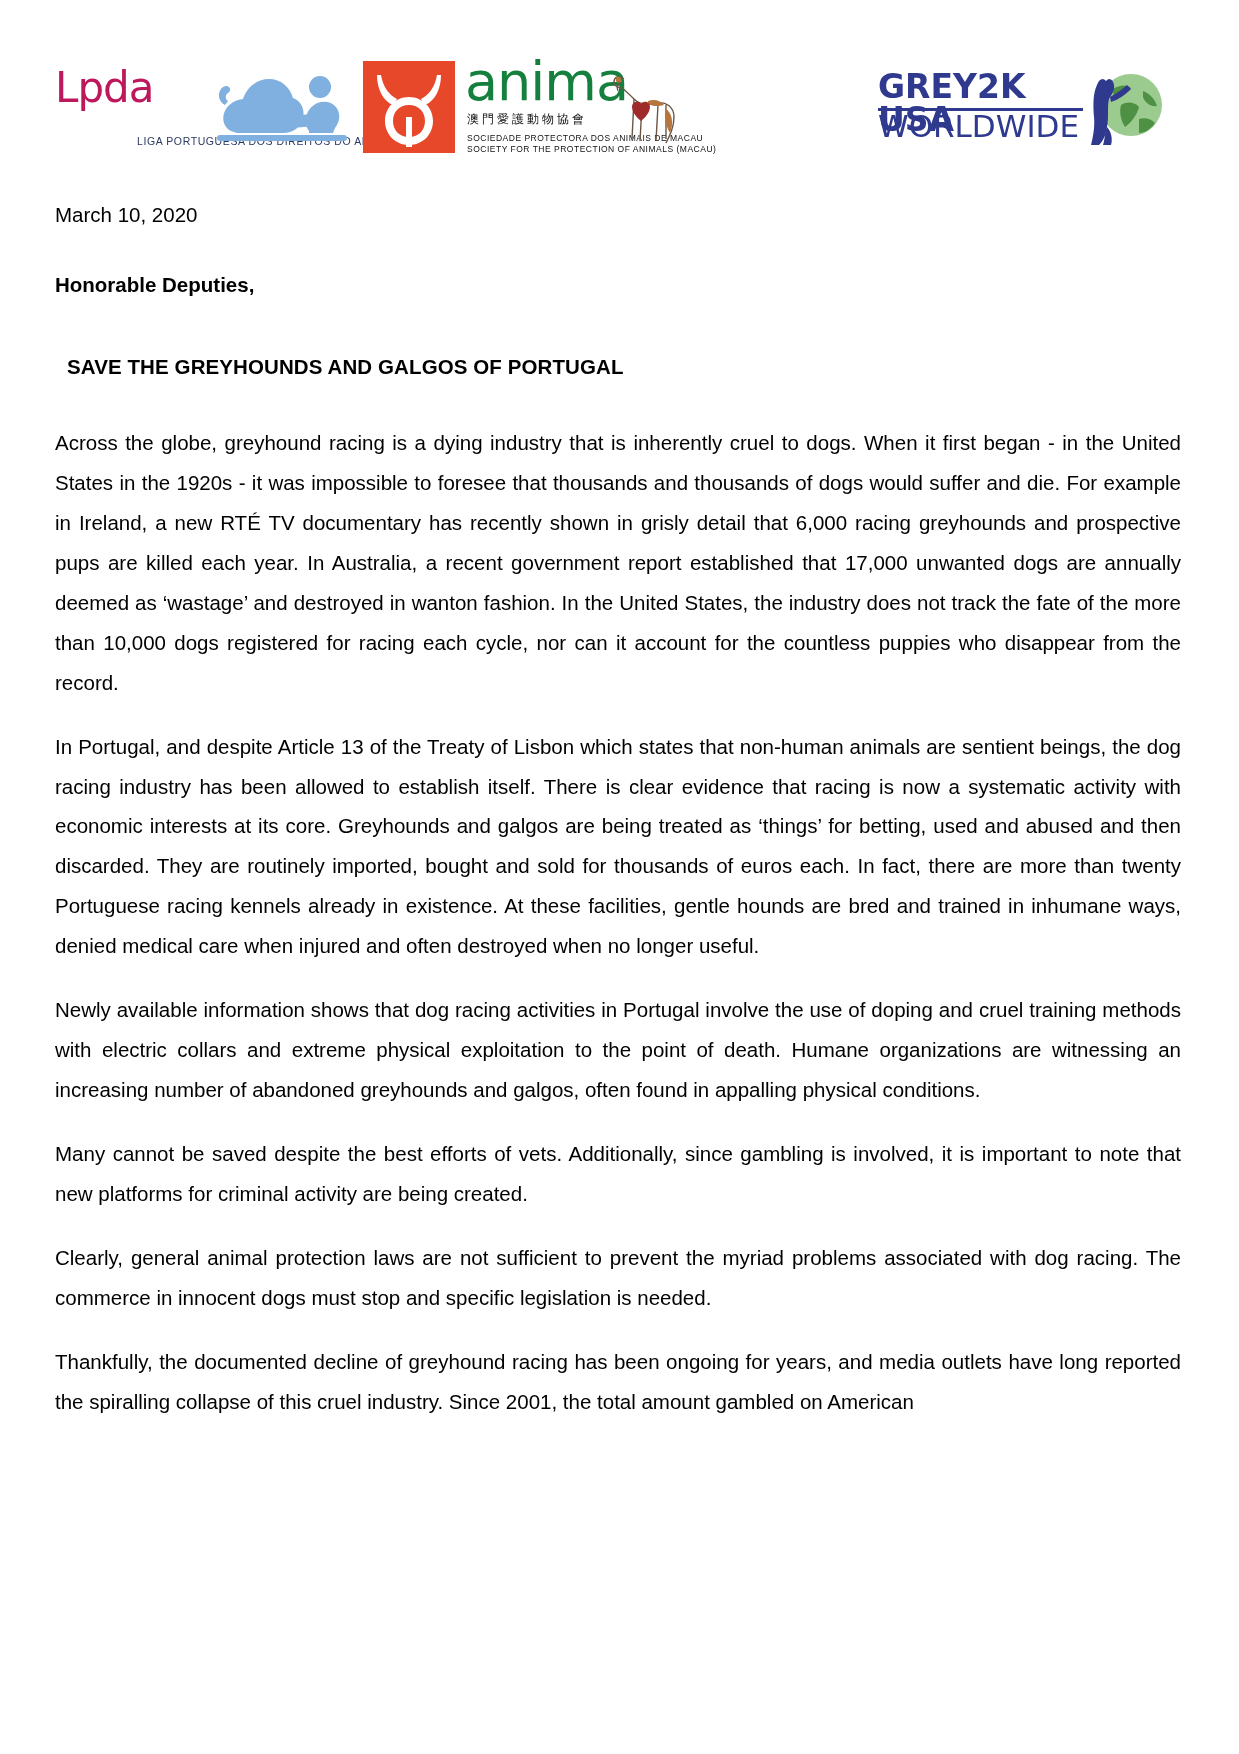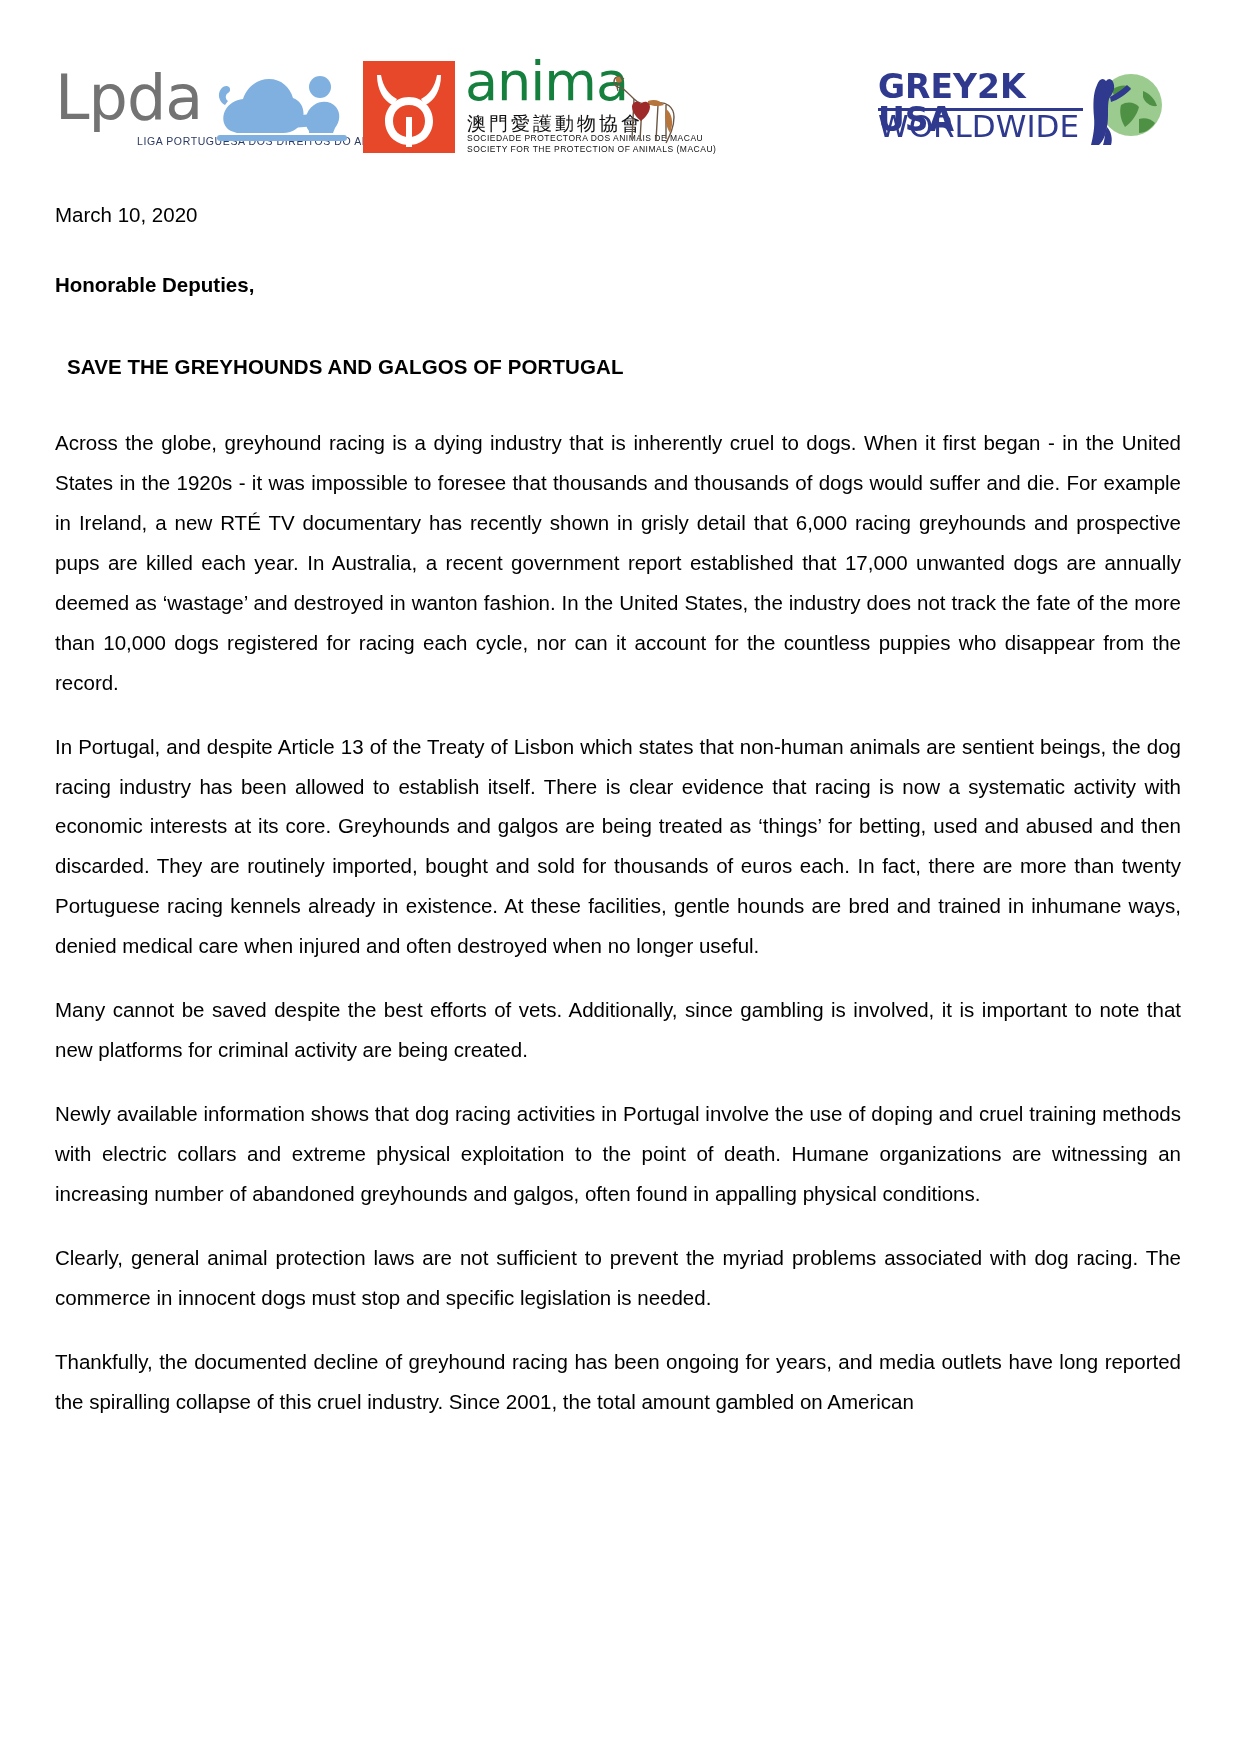--- a/index.html
+++ b/index.html
@@ -32,24 +32,24 @@
     gap: 0px;
   }
   .logo-block { position: relative; flex: none; height: 100%; display: flex; align-items: center; }
 
   
   .lpda { width: 300px; }
   .lpda-inner { position: relative; width: 300px; height: 92px; }
   .lpda-word {
     position: absolute; left: 0; top: 6px;
     font-family: "DejaVu Sans", sans-serif;
-    font-size: 62px;
+    font-size: 42px;
     font-weight: 400;
     letter-spacing: -1px;
-    color: #737373;
+    color: #be185d;
     line-height: 1;
   }
   .lpda-sub {
     position: absolute; left: 82px; top: 74px;
     font-family: "Liberation Sans", sans-serif;
     font-size: 10.5px;
     letter-spacing: 0.6px;
     color: #2b3a63;
     white-space: nowrap;
   }
@@ -66,21 +66,21 @@
   .anima-text { position: relative; width: 250px; height: 96px; margin-left: 10px; }
   .anima-word {
     position: absolute; left: 0; top: -4px;
     font-family: "DejaVu Sans", sans-serif;
     font-size: 54px; font-weight: 400; color: #15803d;
     letter-spacing: -1px; line-height: 1;
   }
   .anima-cjk {
     position: absolute; left: 2px; top: 52px;
     font-family: "DejaVu Sans", sans-serif;
-    font-size: 19px; letter-spacing: 3px; color: #111;
+    font-size: 12px; letter-spacing: 3px; color: #111;
     white-space: nowrap;
   }
   .anima-l1 {
     position: absolute; left: 2px; top: 74px;
     font-size: 8.5px; letter-spacing: 0.5px; color: #111; white-space: nowrap;
   }
   .anima-l2 {
     position: absolute; left: 2px; top: 85px;
     font-size: 8.5px; letter-spacing: 0.5px; color: #111; white-space: nowrap;
   }
@@ -245,20 +245,20 @@
   <div class="body-area">
 
     <div class="line-date">March 10, 2020</div>
 
     <div class="salutation">Honorable Deputies,</div>
 
     <div class="doc-title">SAVE THE GREYHOUNDS AND GALGOS OF PORTUGAL</div>
 
     <p class="para">Across the globe, greyhound racing is a dying industry that is inherently cruel to dogs. When it first began - in the United States in the 1920s - it was impossible to foresee that thousands and thousands of dogs would suffer and die. For example in Ireland, a new RTÉ TV documentary has recently shown in grisly detail that 6,000 racing greyhounds and prospective pups are killed each year. In Australia, a recent government report established that 17,000 unwanted dogs are annually deemed as ‘wastage’ and destroyed in wanton fashion. In the United States, the industry does not track the fate of the more than 10,000 dogs registered for racing each cycle, nor can it account for the countless puppies who disappear from the record.</p>
     <p class="para">In Portugal, and despite Article 13 of the Treaty of Lisbon which states that non-human animals are sentient beings, the dog racing industry has been allowed to establish itself. There is clear evidence that racing is now a systematic activity with economic interests at its core. Greyhounds and galgos are being treated as ‘things’ for betting, used and abused and then discarded. They are routinely imported, bought and sold for thousands of euros each. In fact, there are more than twenty Portuguese racing kennels already in existence. At these facilities, gentle hounds are bred and trained in inhumane ways, denied medical care when injured and often destroyed when no longer useful.</p>
+    <p class="para">Newly available information shows that dog racing activities in Portugal involve the use of doping and cruel training methods with electric collars and extreme physical exploitation to the point of death. Humane organizations are witnessing an increasing number of abandoned greyhounds and galgos, often found in appalling physical conditions.</p>
     <p class="para">Many cannot be saved despite the best efforts of vets. Additionally, since gambling is involved, it is important to note that new platforms for criminal activity are being created.</p>
-    <p class="para">Newly available information shows that dog racing activities in Portugal involve the use of doping and cruel training methods with electric collars and extreme physical exploitation to the point of death. Humane organizations are witnessing an increasing number of abandoned greyhounds and galgos, often found in appalling physical conditions.</p>
     <p class="para">Clearly, general animal protection laws are not sufficient to prevent the myriad problems associated with dog racing. The commerce in innocent dogs must stop and specific legislation is needed.</p>
     <p class="para">Thankfully, the documented decline of greyhound racing has been ongoing for years, and media outlets have long reported the spiralling collapse of this cruel industry. Since 2001, the total amount gambled on American</p>
 
   </div>
 
 </div>
 
 </body></html>

